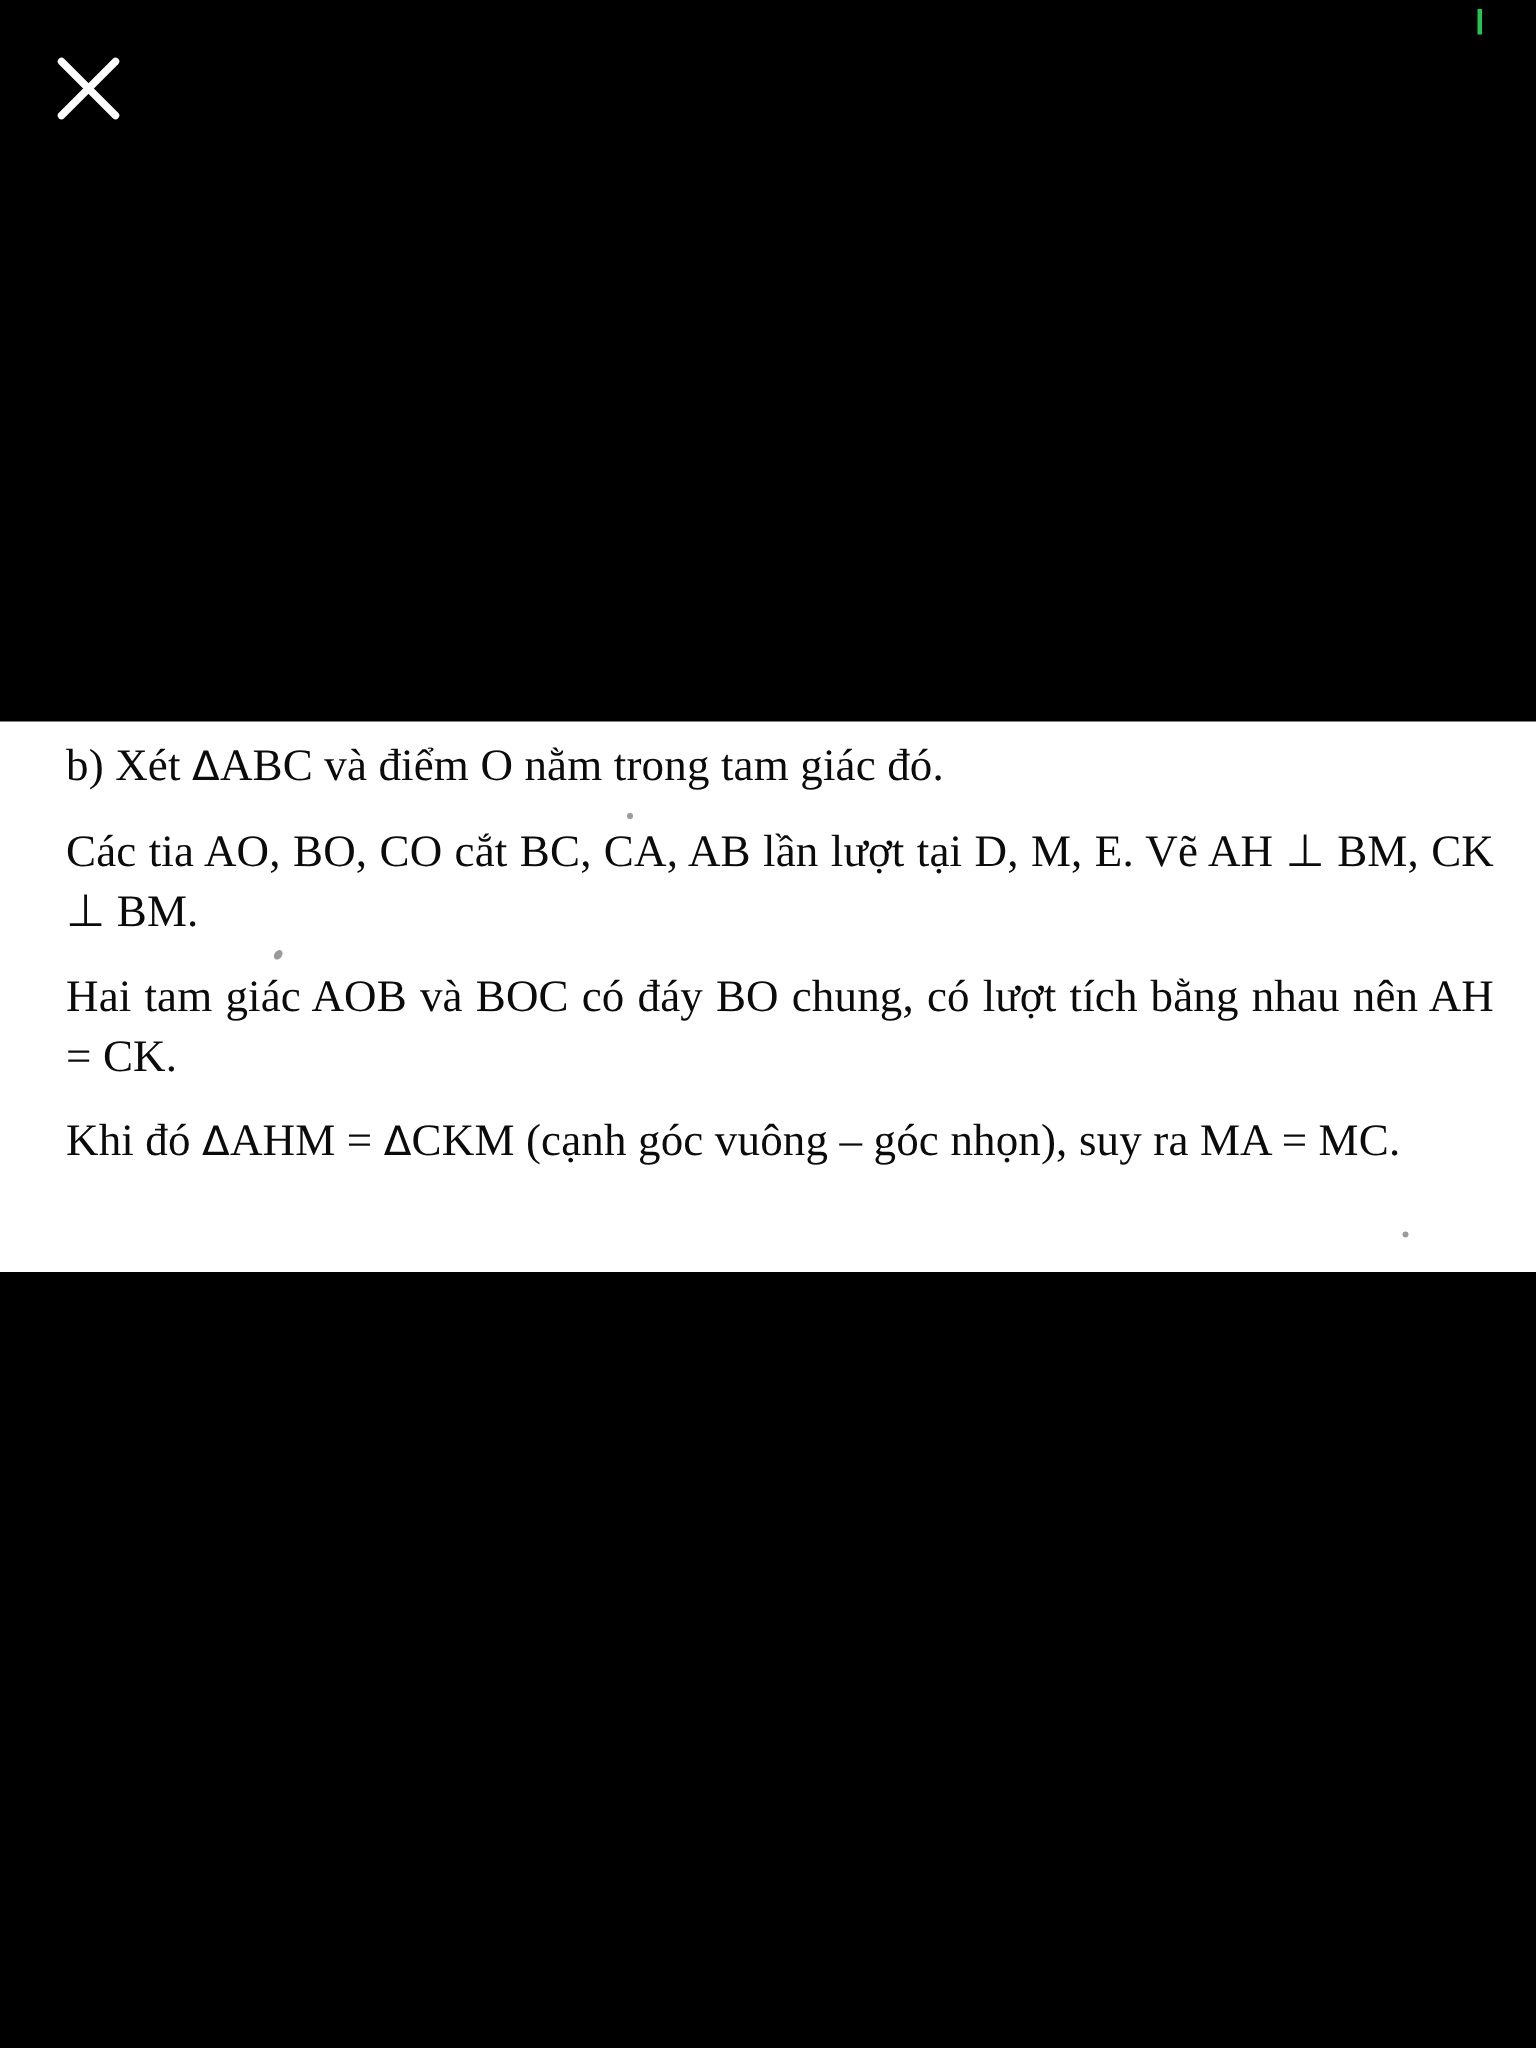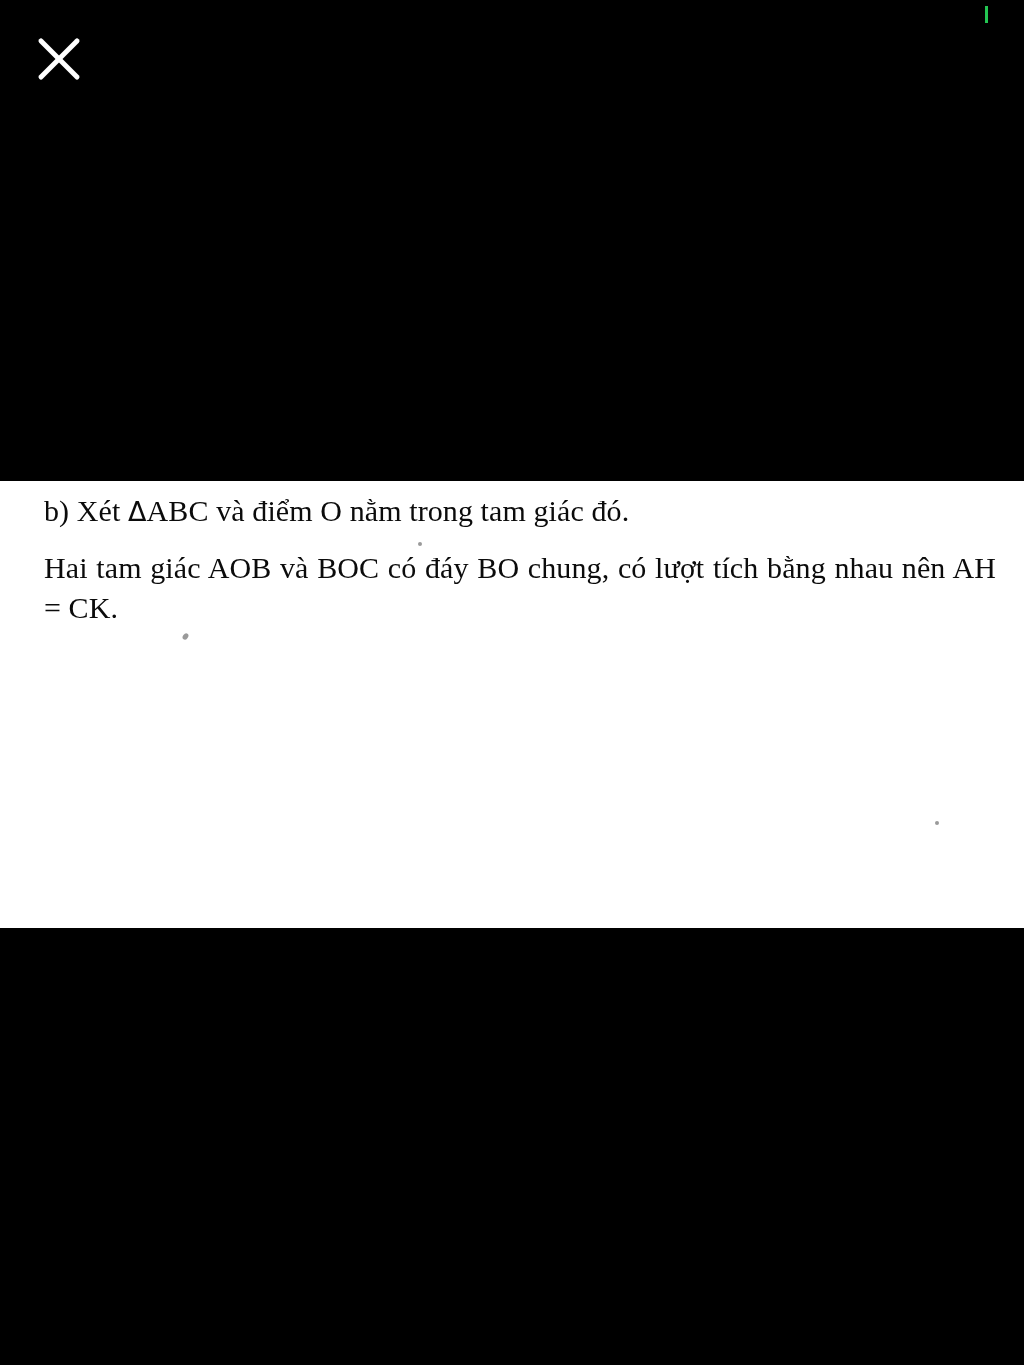--- a/index.html
+++ b/index.html
@@ -50,21 +50,21 @@
     height: 17px;
     background: #23c552;
   }
 
   
   #image-sheet {
     position: absolute;
     left: 0;
     top: 481px;
     width: 1024px;
-    height: 447px;
+    height: 367px;
     background: #ffffff;
     overflow: hidden;
   }
 
   #doc-text {
     position: absolute;
     left: 44px;
     top: 10px;
     width: 952px;
     color: #0b0b0b;
@@ -102,18 +102,20 @@
       <line x1="6" y1="6" x2="42" y2="42"></line>
       <line x1="42" y1="6" x2="6" y2="42"></line>
     </svg>
   </div>
   <div id="status-indicator"></div>
 </div>
 
 <div id="image-sheet">
   <div id="doc-text">
     <p>b) Xét <span class="tri">Δ</span>ABC và điểm O nằm trong tam giác đó.</p>
+    <p>Các tia AO, BO, CO cắt BC, CA, AB lần lượt tại D, M, E. Vẽ AH ⊥ BM, CK ⊥ BM.</p>
     <p>Hai tam giác AOB và BOC có đáy BO chung, có lượt tích bằng nhau nên AH = CK.</p>
+    <p class="narrow">Khi đó <span class="tri">Δ</span>AHM = <span class="tri">Δ</span>CKM (cạnh góc vuông – góc nhọn), suy ra MA = MC.</p>
   </div>
   <div class="speck" style="left:418px; top:61px; width:4px; height:4px;"></div>
   <div class="speck" style="left:183px; top:152px; width:5px; height:7px; transform:rotate(35deg);"></div>
   <div class="speck" style="left:935px; top:340px; width:4px; height:4px;"></div>
 </div>
 
 </body></html>

